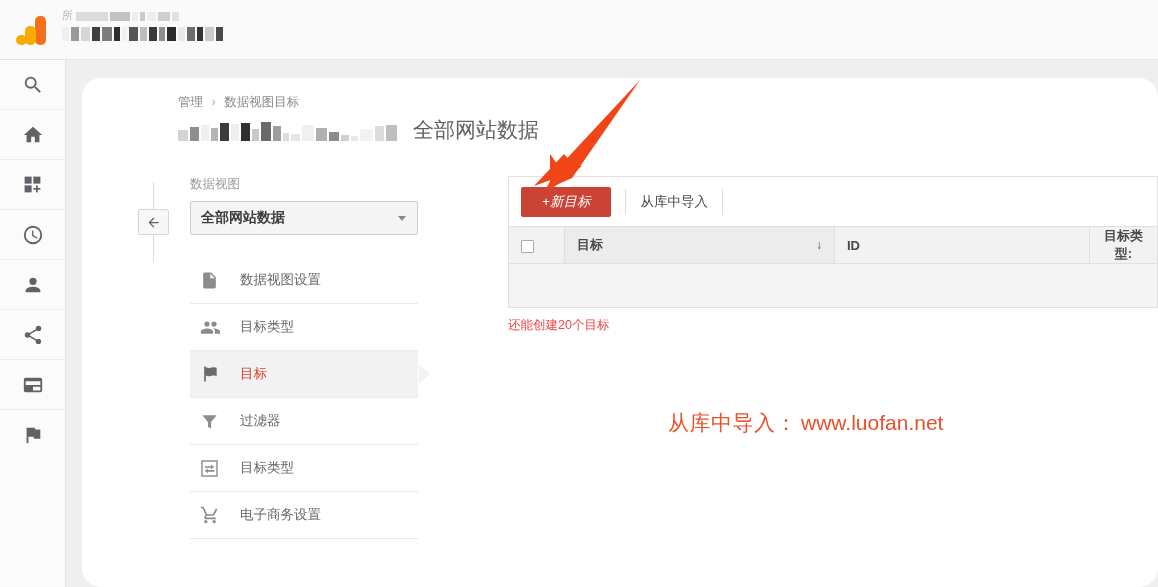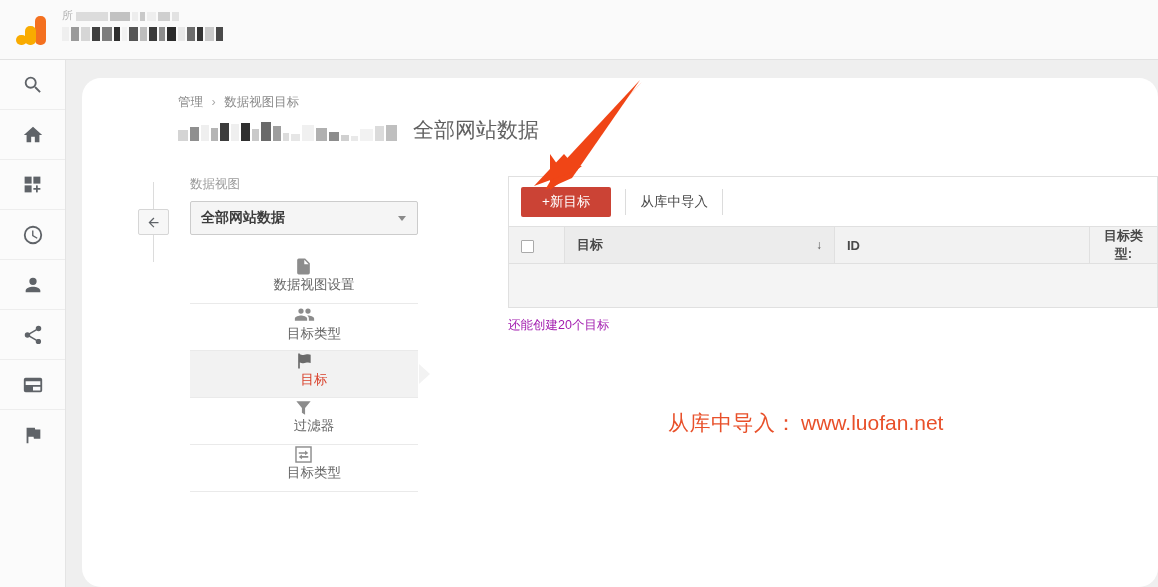--- a/index.html
+++ b/index.html
@@ -83,21 +83,21 @@
   .view-select-text { font-size: 14px; color: #3c3c3c; font-weight: bold; }
   .caret {
     position: absolute; right: 11px; top: 50%; margin-top: -2px;
     width: 0; height: 0; border-left: 4.5px solid transparent;
     border-right: 4.5px solid transparent; border-top: 5px solid #8a8a8a;
   }
 
   .nav-list { margin-top: 22px; }
   .nav-item {
     position: relative; height: 47px; display: flex; align-items: center;
-    border-bottom: 1px solid #eaeaea; cursor: pointer; padding-left: 10px; flex-direction: column;
+    border-bottom: 1px solid #eaeaea; cursor: pointer; padding-left: 10px;
   }
   .nav-item .ni-icon {
     width: 30px; display: flex; align-items: center; justify-content: flex-start;
   }
   .nav-item .ni-icon svg { fill: #8c8c8c; }
   .nav-item .ni-label { font-size: 13.5px; color: #676767; margin-left: 10px; }
   .nav-item.active { background: #f2f2f2; }
   .nav-item.active .ni-label { color: #d9402a; }
   .nav-item.active .ni-icon svg { fill: #6b6b6b; }
   .nav-pointer {
@@ -114,21 +114,21 @@
 
   
   .main-region { position: absolute; left: 426px; top: 98px; right: 0; }
   .toolbar {
     height: 50px; border: 1px solid #e0e0e0; border-bottom: none;
     background: #fff; display: flex; align-items: center; padding-left: 12px;
   }
   .btn-new {
     height: 30px; padding: 0 21px; background: #cb4335; color: #fff;
     font-size: 13.5px; border: none; border-radius: 2px; cursor: pointer;
-    display: flex; align-items: center; font-family: inherit;
+    display: flex; align-items: center; font-family: inherit; font-style: italic;
   }
   .tb-div { width: 1px; height: 26px; background: #dcdcdc; margin: 0 14px; }
   .tb-link { font-size: 13.5px; color: #4a4a4a; cursor: pointer; }
 
   .tbl { width: 100%; border-collapse: collapse; table-layout: fixed; }
   .tbl th {
     height: 34px; background: #f2f2f2; border: 1px solid #e0e0e0;
     font-size: 13px; color: #4a4a4a; font-weight: bold;
     text-align: left; padding: 0 12px; position: relative;
   }
@@ -139,21 +139,21 @@
   .sort-arrow { position: absolute; right: 12px; top: 50%; margin-top: -7px; font-size: 12px; color: #555; }
   .hdr-chk {
     width: 13px; height: 13px; border: 1px solid #aaa; background: #fff;
     border-radius: 1px; display: inline-block; vertical-align: middle; cursor: pointer;
   }
   .tbl td.empty-cell {
     height: 45px; background: #fff; border: 1px solid #e0e0e0;
     font-size: 13.5px; color: #555; text-align: center;
   }
   .tbl td.footer-cell { height: 44px; background: #f4f4f4; border: 1px solid #e0e0e0; }
-  .quota { margin-top: 9px; font-size: 12.5px; color: #a21caf; }
+  .quota { margin-top: 9px; font-size: 12.5px; color: #ef4444; }
 
   
   .anno-arrow { position: absolute; left: 520px; top: 78px; pointer-events: none; }
   .watermark {
     position: absolute; left: 668px; top: 409px;
     font-size: 21px; color: #e8502a; white-space: nowrap;
   }
   .watermark .wm-cn { letter-spacing: 0.5px; }
   .watermark .wm-url { margin-left: 4px; }
 </style>
@@ -345,20 +345,28 @@
         <div class="nav-item">
           <span class="ni-icon">
             <svg width="19" height="19" viewBox="0 0 24 24">
               <rect x="2.5" y="2.5" width="19" height="19" fill="none" stroke="#8c8c8c" stroke-width="1.8"></rect>
               <path d="M6 9h8V7l4 3-4 3v-2H6zM18 16h-8v2l-4-3 4-3v2h8z"></path>
             </svg>
           </span>
           <span class="ni-label">目标类型</span>
         </div>
 
+        <div class="nav-item">
+          <span class="ni-icon">
+            <svg width="20" height="20" viewBox="0 0 24 24">
+                <path d="M7 18a2 2 0 100 4 2 2 0 000-4zm10 0a2 2 0 100 4 2 2 0 000-4zM7.2 14.8l.03-.1.9-1.7h7.4c.75 0 1.4-.4 1.74-1l3.6-6.6L19.1 4 15.5 11H8.5L4.3 2H1v2h2l3.6 7.6-1.35 2.45c-.16.3-.25.6-.25.95 0 1.1.9 2 2 2h12v-2H7.4c-.12 0-.2-.1-.2-.2z"></path>
+              </svg>
+          </span>
+          <span class="ni-label">电子商务设置</span>
+        </div>
 
       </div>
     </div>
 
     <div class="main-region">
       <div class="toolbar">
         <button class="btn-new">+新目标</button>
         <span class="tb-div"></span>
         <span class="tb-link">从库中导入</span>
         <span class="tb-div"></span>

